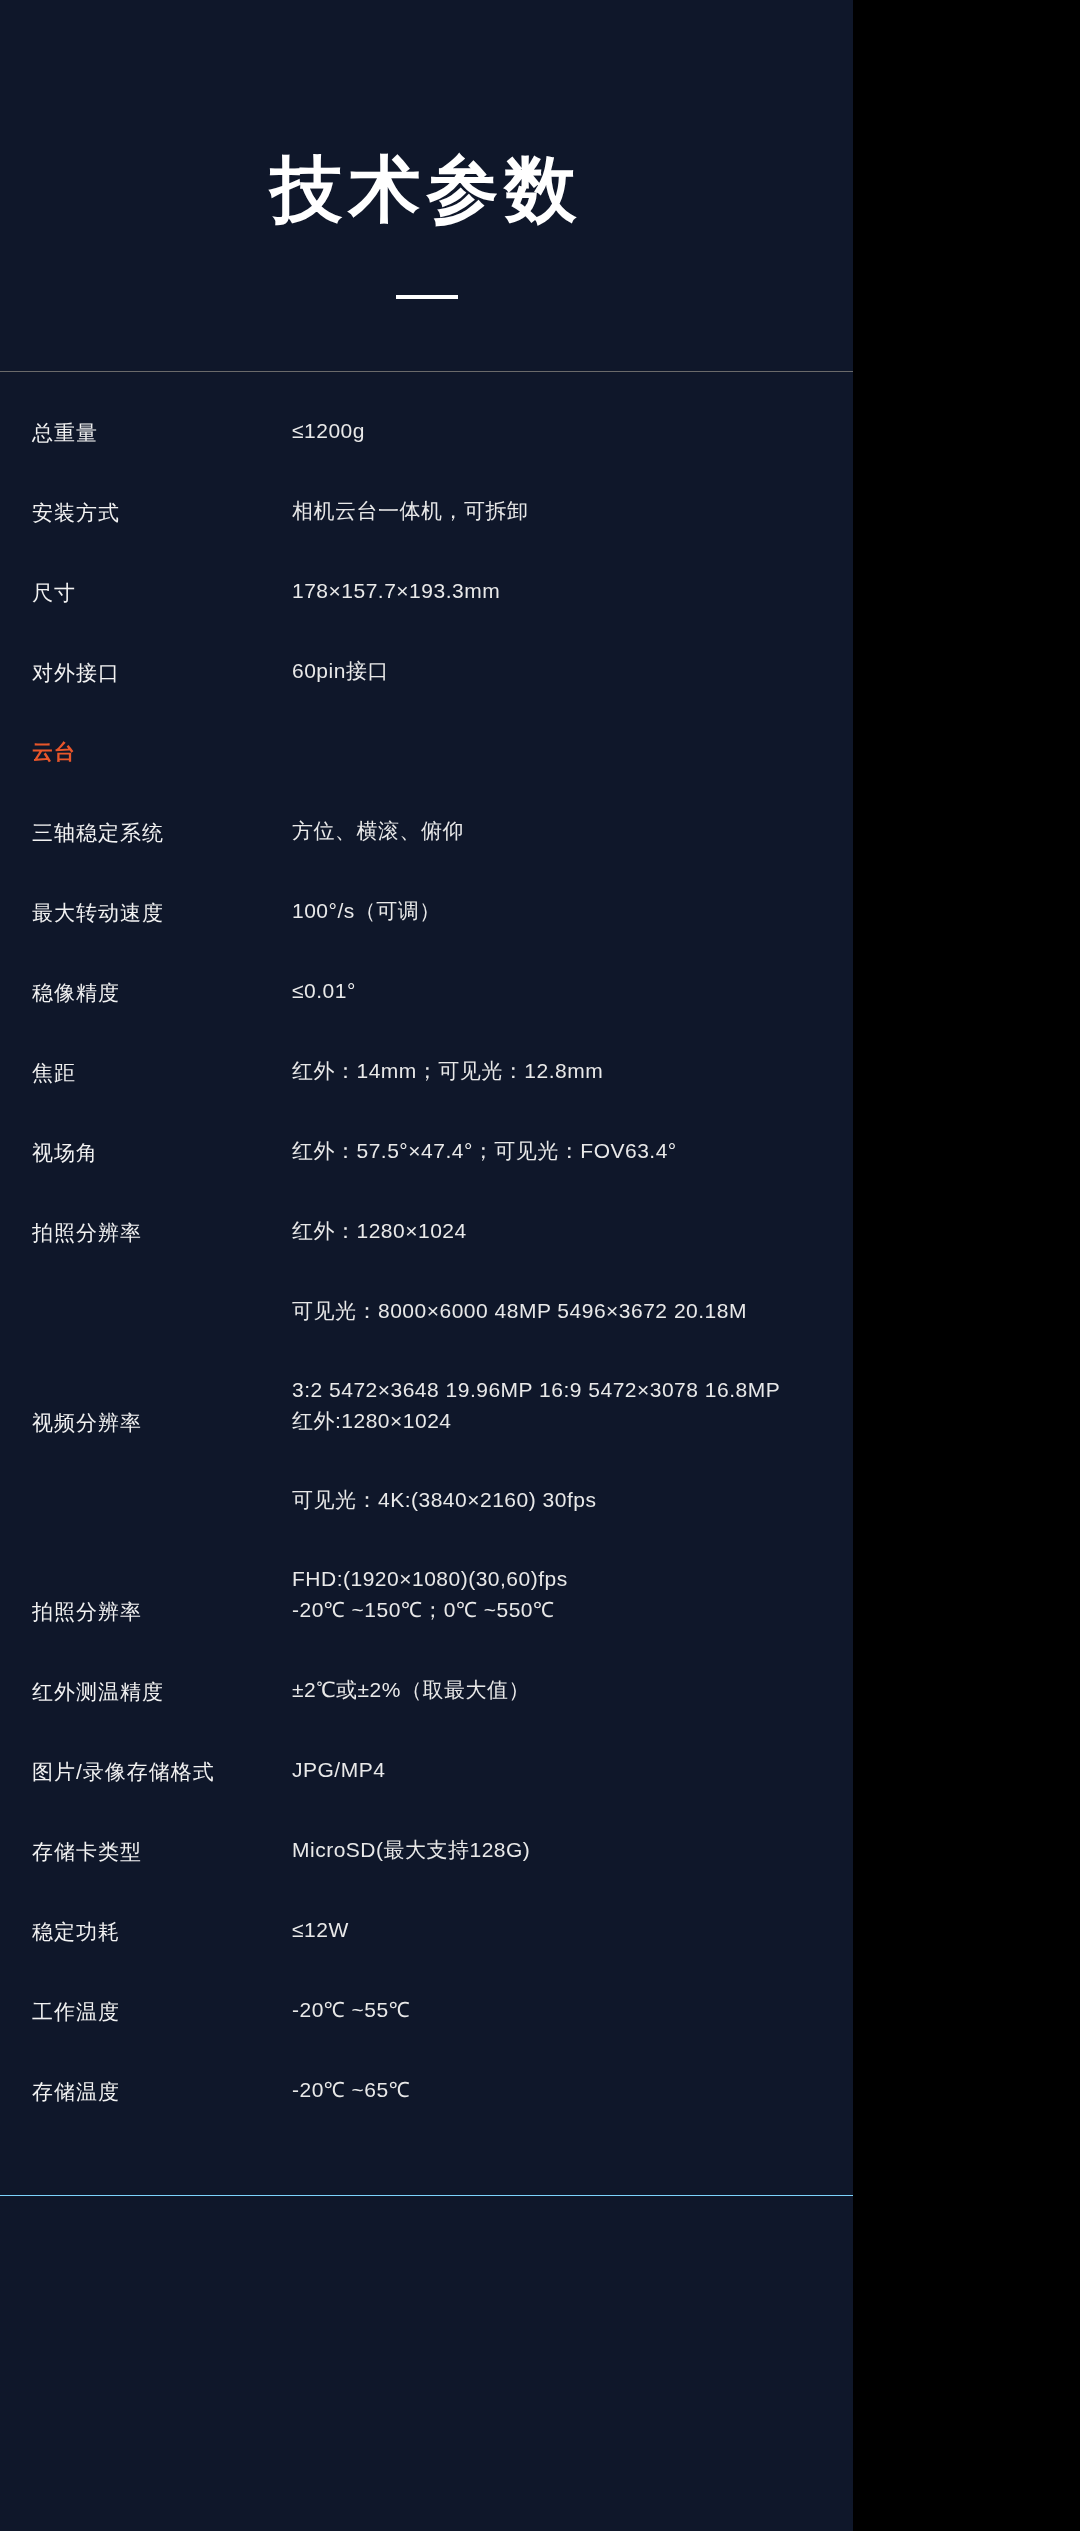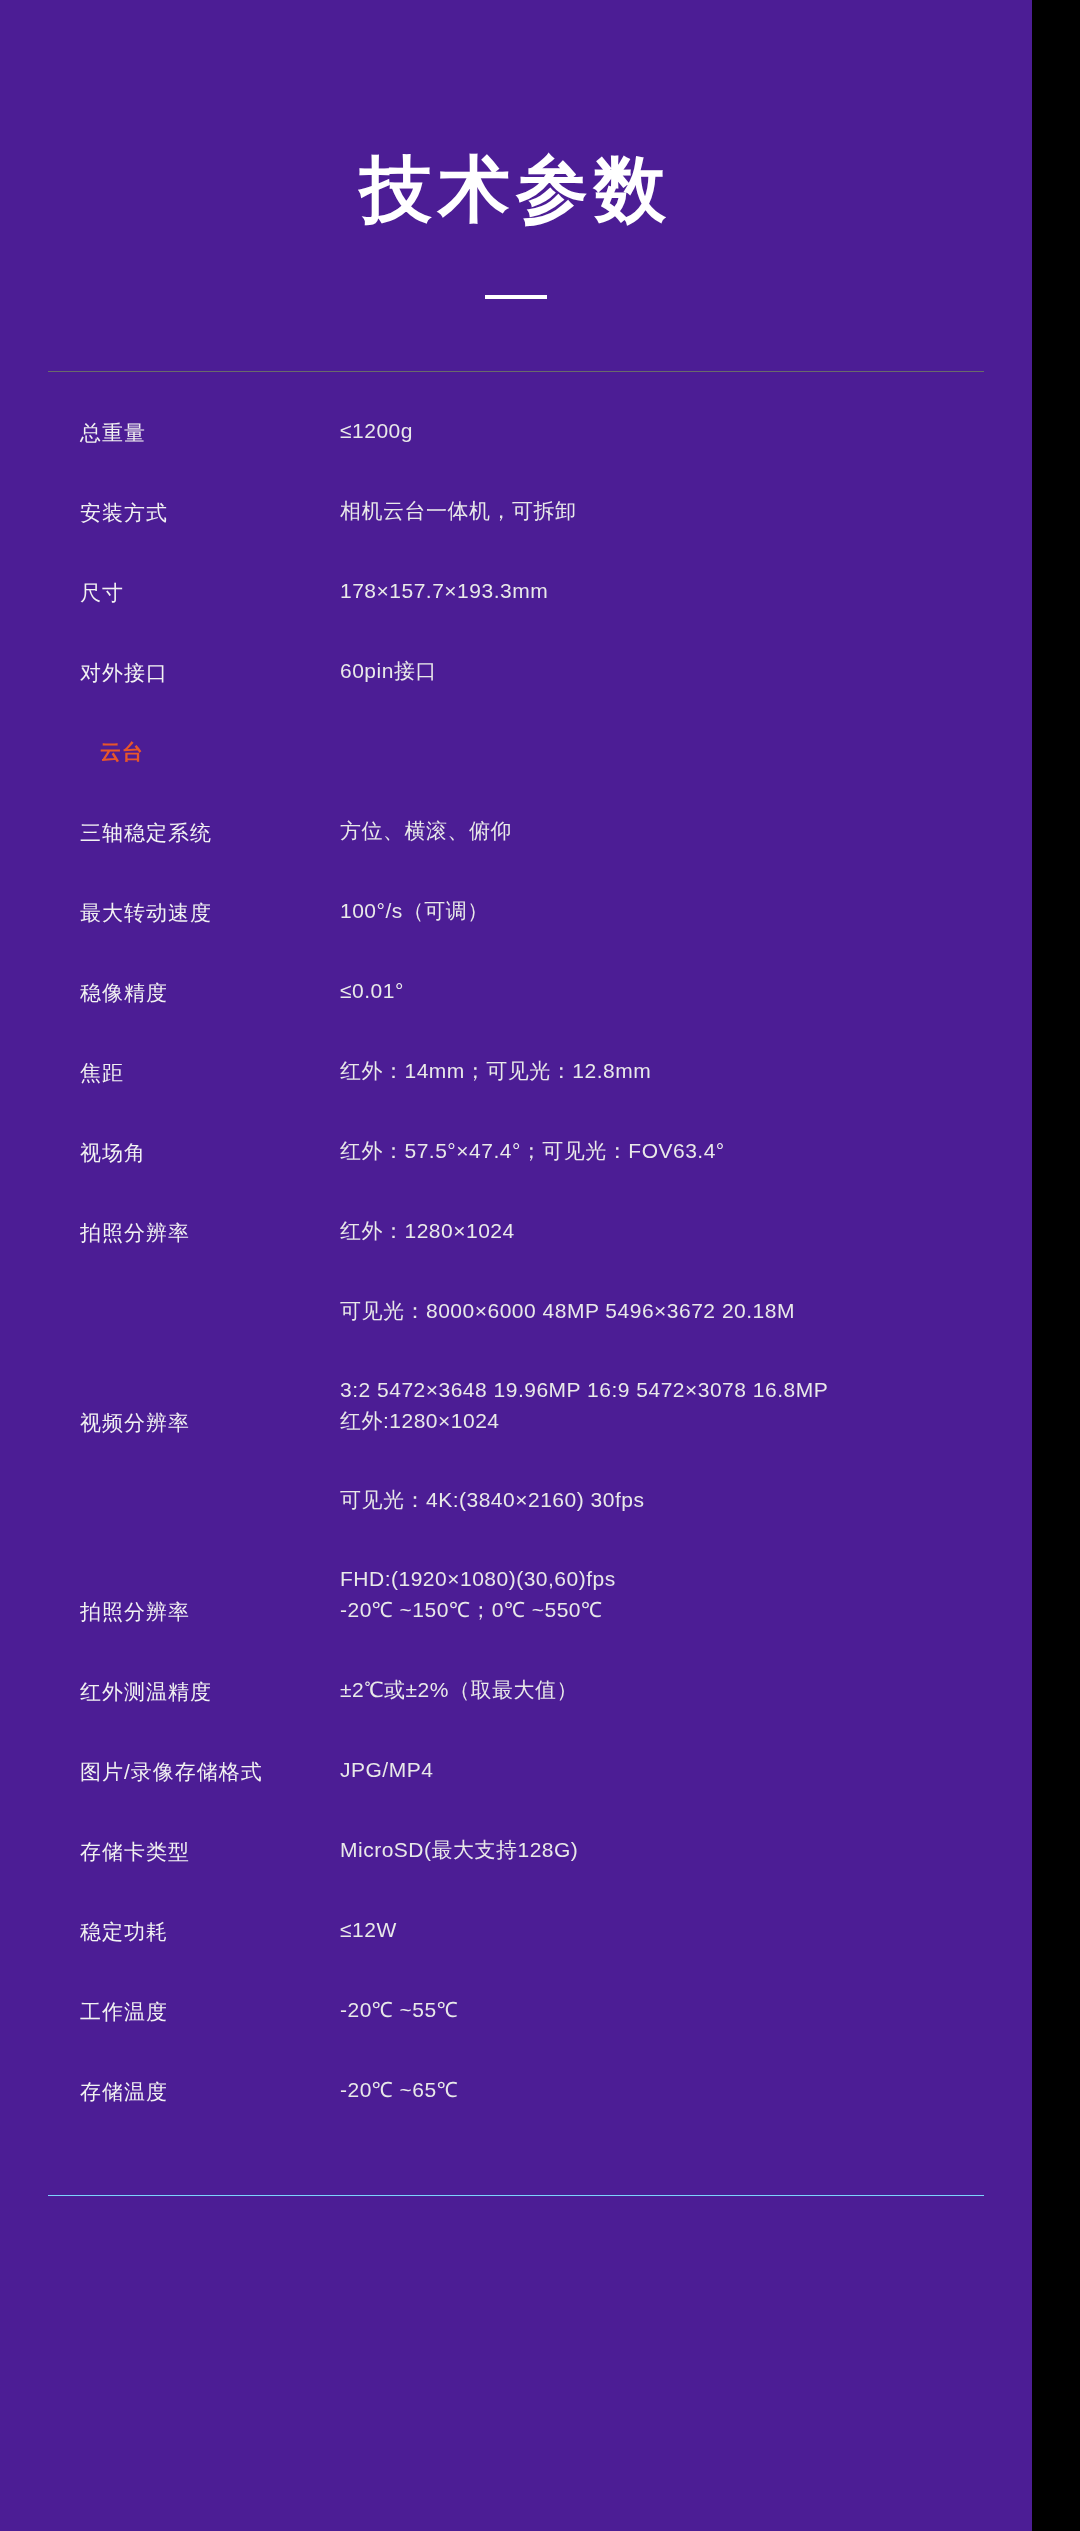--- a/index.html
+++ b/index.html
@@ -9,23 +9,23 @@
   }
   body {
     width: 1080px;
     min-height: 2531px;
     font-family: "Liberation Sans", sans-serif;
     color: #ffffff;
     -webkit-font-smoothing: antialiased;
   }
   .page {
     position: relative;
-    width: 1032px;
+    width: 853px;
     min-height: 2531px;
-    background: #4c1d95;
+    background: #0f172a;
     box-sizing: border-box;
     padding: 0;
     overflow: hidden;
   }
   
   .title-wrap {
     padding-top: 150px;
     text-align: center;
   }
   .page-title {
@@ -90,21 +90,20 @@
     padding: 0 0 0 32px;
     min-height: 80px;
     box-sizing: border-box;
   }
   .section-row .section-label {
     font-size: 21px;
     color: #e8562a;
     font-weight: bold;
     letter-spacing: 1px;
     padding-top: 2px;
-    margin-left: 20px;
   }
   .spacer-bottom {
     height: 120px;
   }
 </style>
 </head>
 <body>
 
 <div class="page">
 

